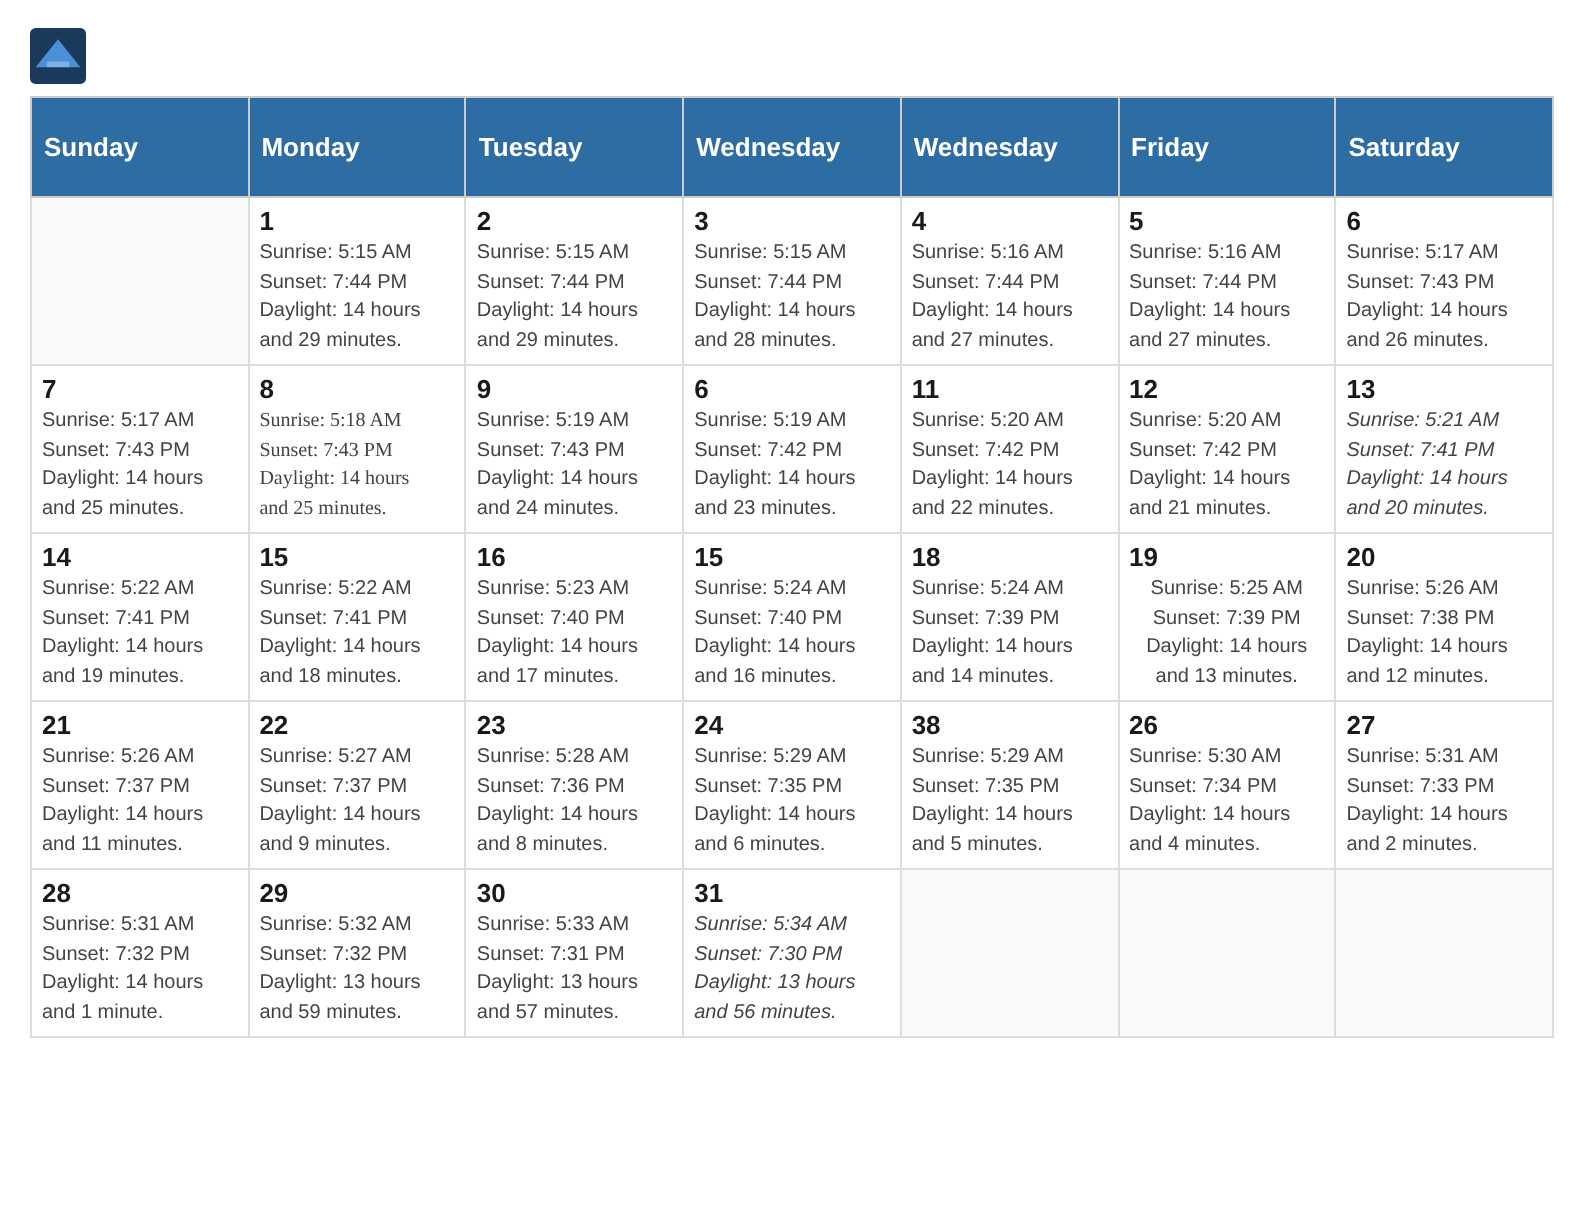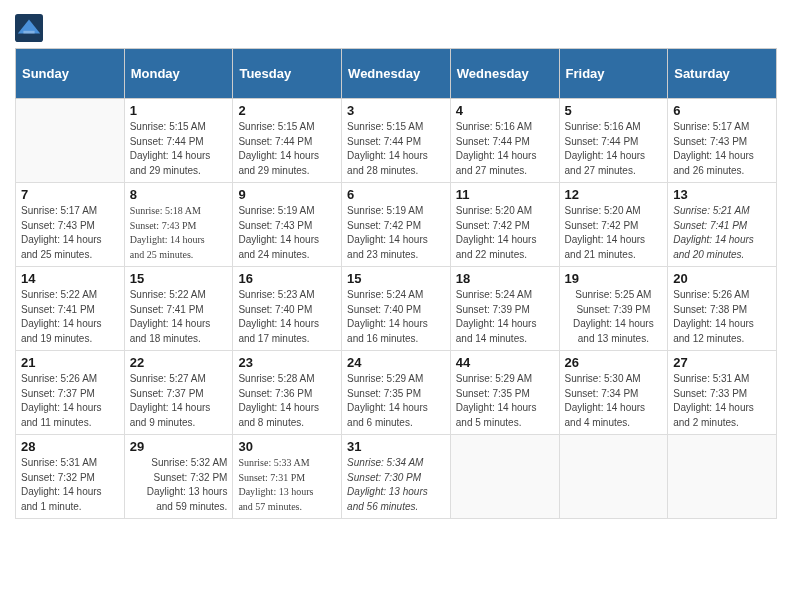--- a/index.html
+++ b/index.html
@@ -292,21 +292,21 @@
 and 8 minutes.</div>
         </td>
         <td>
           <span class="day-number">24</span>
           <div class="day-info" style="white-space: pre-line;">Sunrise: 5:29 AM
 Sunset: 7:35 PM
 Daylight: 14 hours
 and 6 minutes.</div>
         </td>
         <td>
-          <span class="day-number">44</span>
+          <span class="day-number">38</span>
           <div class="day-info" style="white-space: pre-line;">Sunrise: 5:29 AM
 Sunset: 7:35 PM
 Daylight: 14 hours
 and 5 minutes.</div>
         </td>
         <td>
           <span class="day-number">26</span>
           <div class="day-info" style="white-space: pre-line;">Sunrise: 5:30 AM
 Sunset: 7:34 PM
 Daylight: 14 hours
@@ -323,28 +323,28 @@
       <tr>
         <td>
           <span class="day-number">28</span>
           <div class="day-info" style="white-space: pre-line;">Sunrise: 5:31 AM
 Sunset: 7:32 PM
 Daylight: 14 hours
 and 1 minute.</div>
         </td>
         <td>
           <span class="day-number">29</span>
-          <div class="day-info" style="white-space: pre-line; text-align: right;">Sunrise: 5:32 AM
+          <div class="day-info" style="white-space: pre-line;">Sunrise: 5:32 AM
 Sunset: 7:32 PM
 Daylight: 13 hours
 and 59 minutes.</div>
         </td>
         <td>
           <span class="day-number">30</span>
-          <div class="day-info" style="white-space: pre-line; font-family: Liberation Serif, serif;">Sunrise: 5:33 AM
+          <div class="day-info" style="white-space: pre-line;">Sunrise: 5:33 AM
 Sunset: 7:31 PM
 Daylight: 13 hours
 and 57 minutes.</div>
         </td>
         <td>
           <span class="day-number">31</span>
           <div class="day-info" style="white-space: pre-line; font-style: italic;">Sunrise: 5:34 AM
 Sunset: 7:30 PM
 Daylight: 13 hours
 and 56 minutes.</div>

